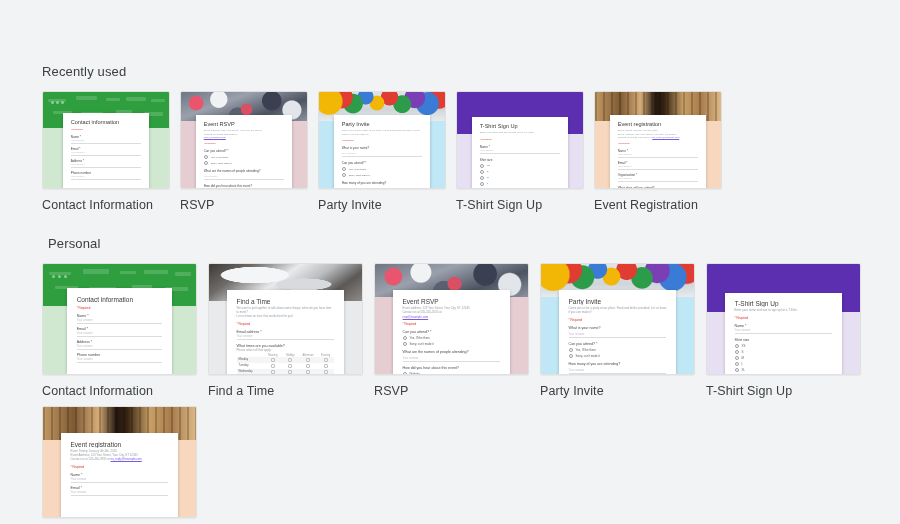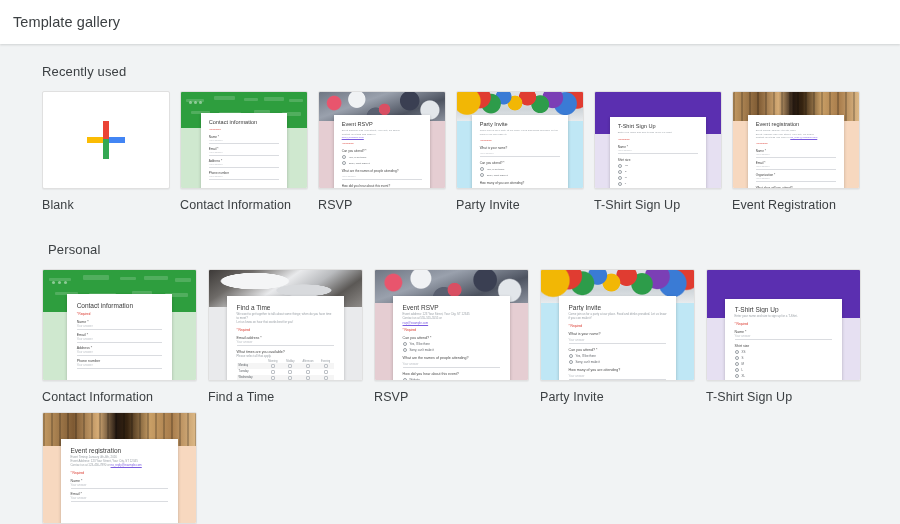--- a/index.html
+++ b/index.html
@@ -30,21 +30,21 @@
     position: absolute; top: 44px; left: 0;
     width: 900px; height: 480px;
     background: #f1f3f4;
     overflow: hidden;
   }
   .section { padding: 0; }
   .section-title {
     font-size: 13px; color: #3c4043; letter-spacing: .15px;
   }
   #sec-recent .section-title { margin: 20px 0 0 42px; }
-  #sec-personal .section-title { margin: 22px 0 0 48px; }
+  #sec-personal .section-title { margin: 16px 0 0 48px; }
 
   .grid {
     display: flex; flex-wrap: wrap;
     margin-left: 42px; margin-top: 12px;
   }
   #grid-personal { margin-left: 42px; }
 
   .card { width: 128px; margin-right: 10px; margin-bottom: 8px; }
   #grid-personal .card { width: 155px; margin-right: 11px; }
 
@@ -145,44 +145,26 @@
     position: absolute; right: 18px; bottom: 8px;
     font-family: "Liberation Serif", serif;
     font-size: 27px; color: #8d8d8d; letter-spacing: .2px;
   }
 </style>
 </head>
 <body>
 
 <div id="app">
 
-  <div class="header">
-    <div class="header-title">Template gallery</div>
-  </div>
 
   <div class="body">
 
     <div class="section" id="sec-recent">
       <div class="section-title">Recently used</div>
       <div class="grid" id="grid-recent">
-          <div class="card">
-            <div class="thumb">
-              <div class="tpl">
-                <div class="plus-wrap">
-                  <div class="plus">
-                    <i class="p-yellow"></i>
-                    <i class="p-blue"></i>
-                    <i class="p-red"></i>
-                    <i class="p-green"></i>
-                  </div>
-                </div>
-              </div>
-            </div>
-            <div class="card-label">Blank</div>
-          </div>
           <div class="card">
             <div class="thumb">
               <div class="tpl">
                 <div class="tpl-bg" style="top:38%;background:#cfe8cf;"></div>
                 <div class="tpl-banner art-green" style="height:38%;">
                   <div class="blk" style="left:4%;top:18%;width:14%;height:9%;"></div>
                   <div class="blk" style="left:26%;top:12%;width:17%;height:11%;"></div>
                   <div class="blk" style="left:50%;top:16%;width:11%;height:8%;"></div>
                   <div class="blk" style="left:66%;top:14%;width:16%;height:10%;"></div>
                   <div class="blk" style="left:86%;top:20%;width:11%;height:8%;"></div>

